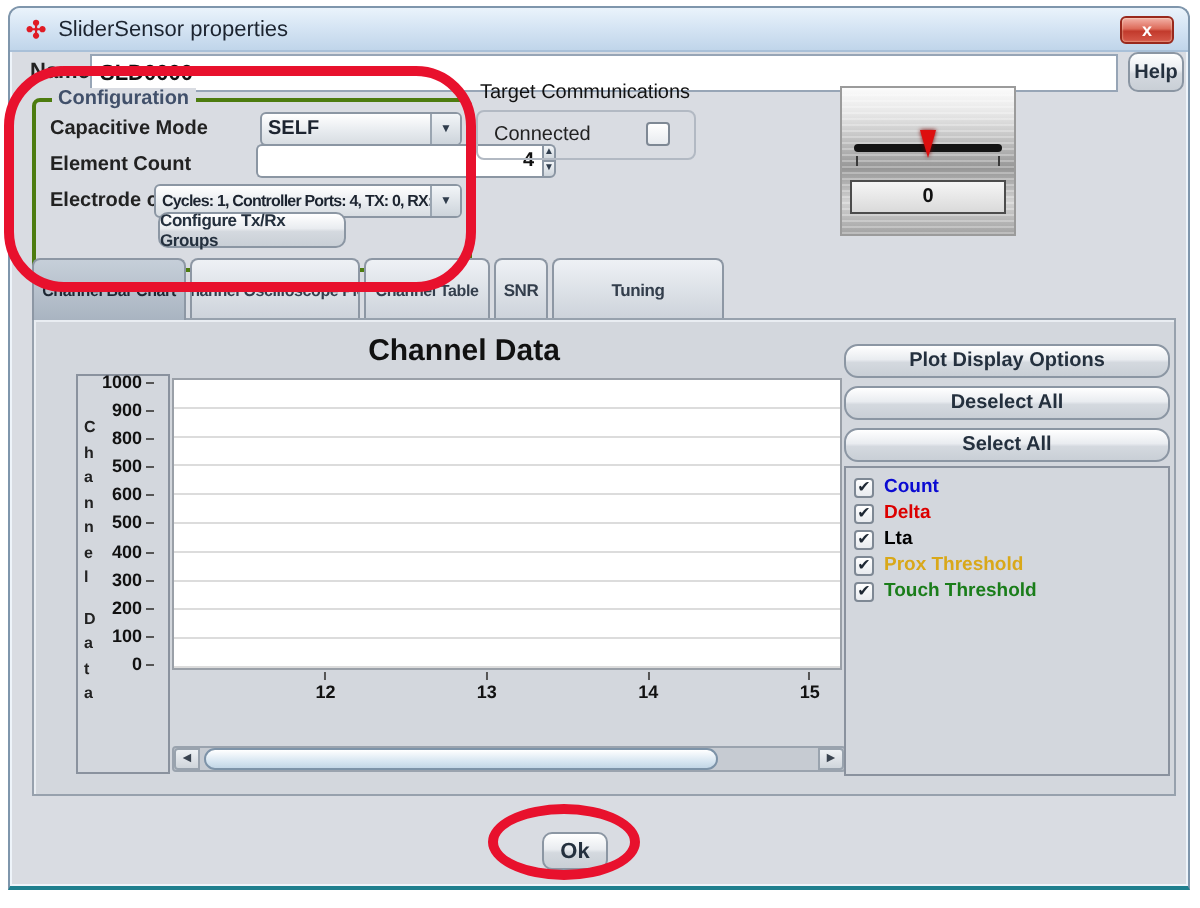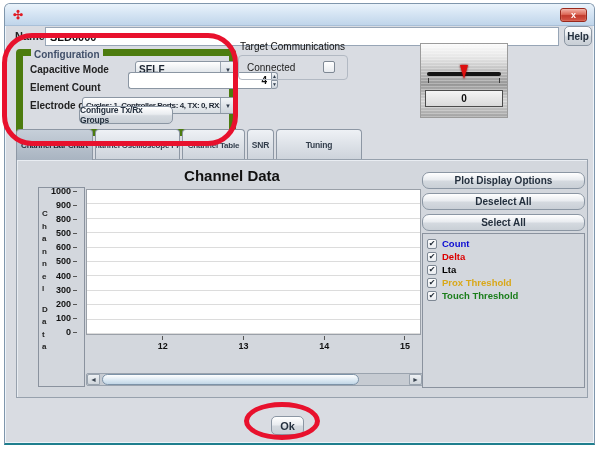--- a/index.html
+++ b/index.html
@@ -14,21 +14,21 @@
   #close-btn{position:absolute;right:7px;top:4px;width:27px;height:14px;background:linear-gradient(180deg,#f3b2a8 0%,#dd6a59 45%,#c23a2c 55%,#d6594a 100%);border:1px solid #99291d;border-radius:3px;color:#fff;font-size:9px;font-weight:bold;text-align:center;line-height:12px;box-shadow:inset 0 0 1px #ffd;cursor:default;}
 
   
   #name-label{position:absolute;left:10px;top:26px;font-size:11px;font-weight:bold;color:#222;}
   #name-input{position:absolute;left:40px;top:23px;width:514px;height:19px;border:1px solid #97a5b6;background:#fff;font-family:"Liberation Sans",sans-serif;font-size:11px;font-weight:bold;padding:0 4px;color:#111;}
   #help-btn{position:absolute;left:559px;top:22px;width:28px;height:20px;}
 
   .btn{background:linear-gradient(180deg,#ffffff 0%,#e9ecf0 45%,#d4d9df 55%,#c9cfd6 100%);border:1px solid #8b96a3;border-radius:5px;font-family:"Liberation Sans",sans-serif;font-size:10px;font-weight:bold;color:#24303e;display:flex;align-items:center;justify-content:center;cursor:default;}
 
   
-  #config-group{position:absolute;left:11px;top:45px;width:220px;height:87px;border:7px solid #4d7c0f;border-radius:4px;}
+  #config-group{position:absolute;left:11px;top:45px;width:220px;height:87px;border:2px solid #4d7c0f;border-radius:4px;}
   #config-legend{position:absolute;left:8px;top:-7px;background:#d9dce2;padding:0 3px;font-size:10px;color:#41506a;font-weight:bold;}
   .cfg-label{position:absolute;font-size:10px;font-weight:bold;color:#222;}
   .combo{position:absolute;height:17px;background:linear-gradient(180deg,#ffffff,#e6eaee 60%,#d8dde2);border:1px solid #8b96a3;border-radius:3px;display:flex;align-items:center;}
   .combo .val{flex:1;font-size:10px;font-weight:bold;color:#1c2430;padding:0 3px;white-space:nowrap;overflow:hidden;}
   .combo .arrow{width:15px;height:100%;border-left:1px solid #9aa5b1;background:linear-gradient(180deg,#f2f5f8,#cdd4db);display:flex;align-items:center;justify-content:center;font-size:6px;color:#2f3c4c;border-radius:0 2px 2px 0;}
   #spinner{position:absolute;left:123px;top:68px;width:102px;height:17px;display:flex;}
   #spinner input{flex:1;border:1px solid #8b96a3;border-right:none;border-radius:3px 0 0 3px;font-family:"Liberation Sans",sans-serif;font-size:10px;font-weight:bold;text-align:right;padding:0 4px;background:#fff;color:#111;}
   #spinner .spin-btns{width:15px;display:flex;flex-direction:column;}
   #spinner .spin-btns div{flex:1;border:1px solid #8b96a3;background:linear-gradient(180deg,#f2f5f8,#cdd4db);font-size:5px;line-height:7px;text-align:center;color:#2f3c4c;}
   #spinner .spin-btns div:first-child{border-bottom:none;border-radius:0 3px 0 0;}
@@ -104,20 +104,21 @@
   #ann-config{left:2px;top:33px;width:236px;height:113px;border-radius:30px;}
   #ann-ok{left:244px;top:402px;width:76px;height:38px;border-radius:50%;}
 </style>
 </head>
 <body>
 
 <div id="win">
 
   <div id="titlebar">
     <span id="app-icon">✣</span>
+    <span id="title-text">SliderSensor properties</span>
     <div id="close-btn">x</div>
   </div>
 
   <span id="name-label">Name:</span>
   <input id="name-input" value="SLD0000" style="">
   <div id="help-btn" class="btn">Help</div>
 
   <div id="config-group">
     <span id="config-legend">Configuration</span>
 

